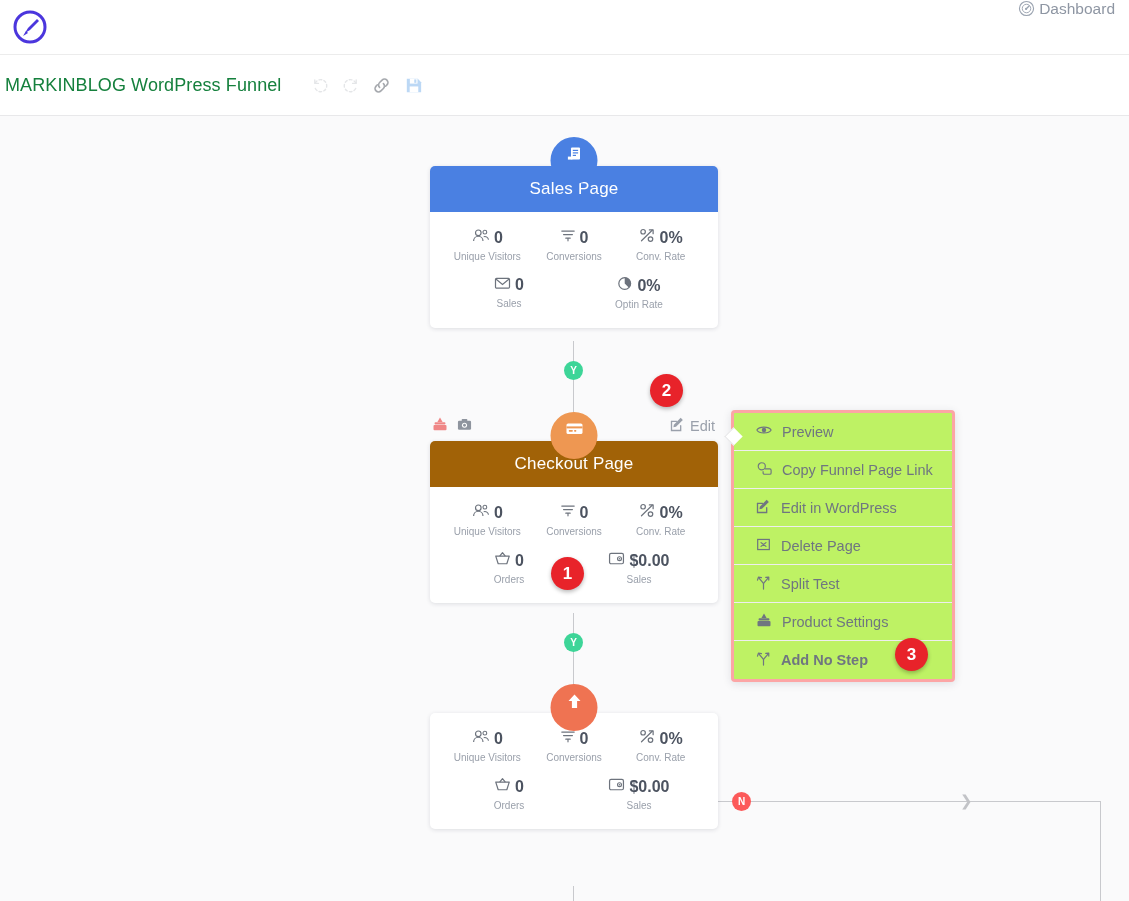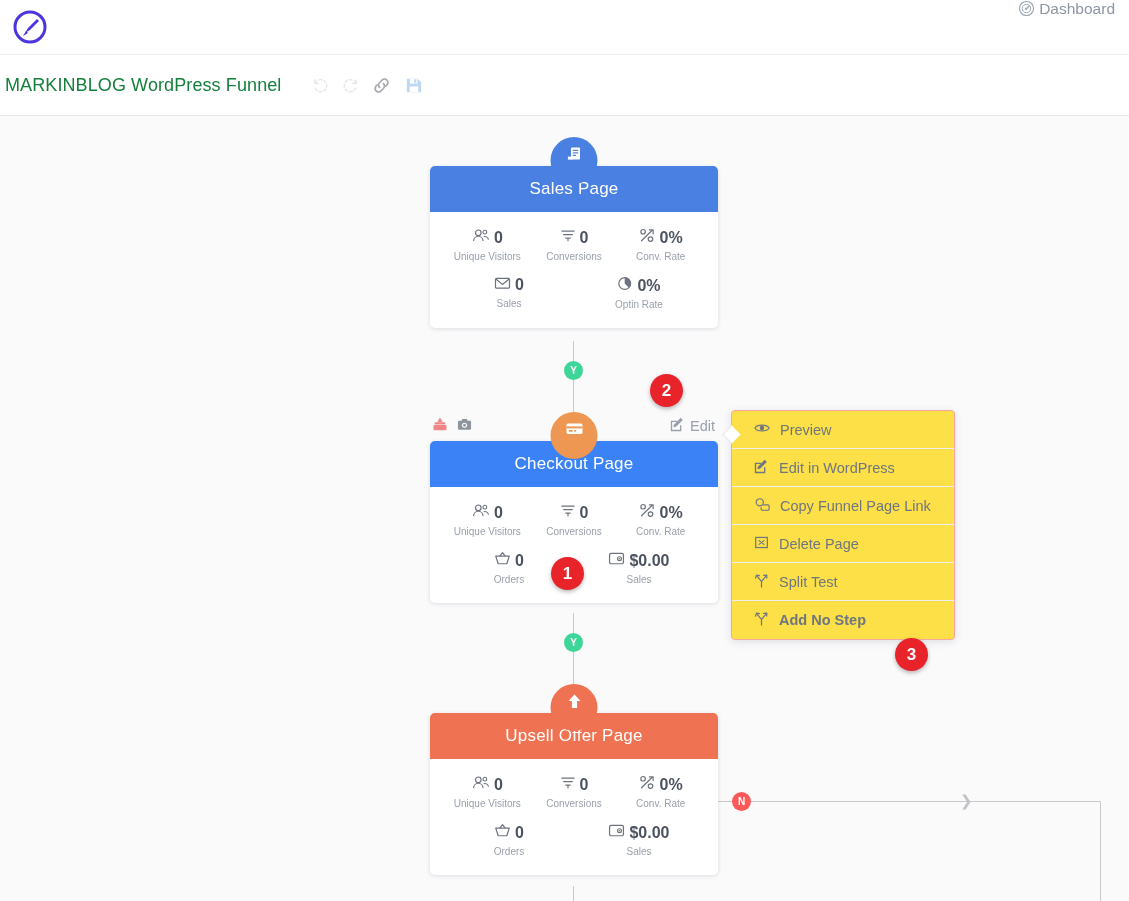--- a/index.html
+++ b/index.html
@@ -89,22 +89,22 @@
   .mini-icons { position: absolute; display: flex; gap: 9px; align-items: center; }
 
   
   .edit-btn {
     position: absolute; display: flex; align-items: center; gap: 5px;
     color: #9aa0ab; font-size: 14.5px; cursor: pointer;
   }
 
   
   .menu {
-    position: absolute; width: 224px; background: #fde047;
-    border: 1px solid #fca5a5; border-radius: 4px;
+    position: absolute; width: 224px; background: #bef264;
+    border: 3px solid #fca5a5; border-radius: 4px;
     box-shadow: 0 2px 9px rgba(40,50,70,.13);
   }
   .menu:before {
     content: ""; position: absolute; left: -7px; top: 17px;
     width: 12px; height: 12px; background: #fff;
     border-left: 1px solid #e6e6e8; border-bottom: 1px solid #e6e6e8;
     transform: rotate(45deg);
   }
   .menu-item {
     height: 38px; display: flex; align-items: center; gap: 10px;
@@ -310,21 +310,21 @@
 
     <div class="node" style="left:430px; top:325px;">
       <div class="node-badge" style="background:#ee9752;">
         <svg width="20" height="16" viewBox="0 0 20 16">
           <rect x="2" y="2.5" width="16" height="10.5" rx="1.6" fill="#ffffff"></rect>
           <rect x="2" y="5.4" width="16" height="2" fill="#ee9752"></rect>
           <rect x="4.3" y="9" width="4" height="1.7" rx=".6" fill="#ee9752"></rect>
           <rect x="9.6" y="9" width="2.2" height="1.7" rx=".6" fill="#ee9752"></rect>
         </svg>
       </div>
-      <div class="node-head" style="background:#3b82f6;">Checkout Page</div>
+      <div class="node-head" style="background:#a16207;">Checkout Page</div>
       <div class="node-body">
         <div class="srow r1">
           <div class="stat">
             <div class="stat-top">
               <span>
                 <svg width="18" height="15" viewBox="0 0 20 16">
                   <circle cx="7" cy="5" r="3.1" fill="none" stroke="#6d737d" stroke-width="1.3"></circle>
                   <path d="M1.8 14 a5.2 5.2 0 0 1 10.4 0" fill="none" stroke="#6d737d" stroke-width="1.3"></path>
                   <circle cx="14.3" cy="4.3" r="2.1" fill="none" stroke="#6d737d" stroke-width="1.2"></circle>
                   <path d="M13 9.4 a4 4 0 0 1 5.3 3.4" fill="none" stroke="#6d737d" stroke-width="1.2"></path>
@@ -389,21 +389,20 @@
         </div>
       </div>
     </div>
 
     <div class="node" style="left:430px; top:597px;">
       <div class="node-badge" style="background:#ef7352;">
         <svg width="16" height="17" viewBox="0 0 16 17">
           <path d="M8 1.5 L14 8 H10.6 V15 H5.4 V8 H2 Z" fill="#ffffff"></path>
         </svg>
       </div>
-      <div class="node-head" style="background:#ef7352;">Upsell Offer Page</div>
       <div class="node-body">
         <div class="srow r1">
           <div class="stat">
             <div class="stat-top">
               <span>
                 <svg width="18" height="15" viewBox="0 0 20 16">
                   <circle cx="7" cy="5" r="3.1" fill="none" stroke="#6d737d" stroke-width="1.3"></circle>
                   <path d="M1.8 14 a5.2 5.2 0 0 1 10.4 0" fill="none" stroke="#6d737d" stroke-width="1.3"></path>
                   <circle cx="14.3" cy="4.3" r="2.1" fill="none" stroke="#6d737d" stroke-width="1.2"></circle>
                   <path d="M13 9.4 a4 4 0 0 1 5.3 3.4" fill="none" stroke="#6d737d" stroke-width="1.2"></path>
@@ -474,36 +473,36 @@
         <span>
           <svg width="16" height="14" viewBox="0 0 18 14">
             <path d="M1 7 C3.5 2.6 14.5 2.6 17 7 C14.5 11.4 3.5 11.4 1 7 Z" fill="none" stroke="#6f7680" stroke-width="1.3"></path>
             <circle cx="9" cy="7" r="2.5" fill="#6f7680"></circle>
           </svg>
         </span>
         <span>Preview</span>
       </div>
       <div class="menu-item">
         <span>
+          <svg width="16" height="15" viewBox="0 0 18 16">
+            <circle cx="6.5" cy="5.5" r="4" fill="none" stroke="#6f7680" stroke-width="1.3"></circle>
+            <path d="M10 8.5 h5.5 a1.5 1.5 0 0 1 1.5 1.5 v3 a1.5 1.5 0 0 1 -1.5 1.5 h-6 a1.5 1.5 0 0 1 -1.5 -1.5 v-2" fill="none" stroke="#6f7680" stroke-width="1.3"></path>
+          </svg>
+        </span>
+        <span>Copy Funnel Page Link</span>
+      </div>
+      <div class="menu-item">
+        <span>
           <svg width="15" height="15" viewBox="0 0 16 16">
             <path d="M1.6 4.6 V14.4 H11.4 V9.2" fill="none" stroke="#6f7680" stroke-width="1.4" stroke-linecap="round"></path>
             <path d="M1.6 4.6 H7" fill="none" stroke="#6f7680" stroke-width="1.4" stroke-linecap="round"></path>
             <path d="M6.4 10.4 L13.7 3.1 L11.4 0.9 L4.1 8.2 L3.6 11 Z" fill="#6f7680"></path>
           </svg>
         </span>
         <span>Edit in WordPress</span>
-      </div>
-      <div class="menu-item">
-        <span>
-          <svg width="16" height="15" viewBox="0 0 18 16">
-            <circle cx="6.5" cy="5.5" r="4" fill="none" stroke="#6f7680" stroke-width="1.3"></circle>
-            <path d="M10 8.5 h5.5 a1.5 1.5 0 0 1 1.5 1.5 v3 a1.5 1.5 0 0 1 -1.5 1.5 h-6 a1.5 1.5 0 0 1 -1.5 -1.5 v-2" fill="none" stroke="#6f7680" stroke-width="1.3"></path>
-          </svg>
-        </span>
-        <span>Copy Funnel Page Link</span>
       </div>
       <div class="menu-item">
         <span>
           <svg width="15" height="15" viewBox="0 0 16 16">
             <rect x="1.8" y="2.6" width="12.4" height="10.8" fill="none" stroke="#6f7680" stroke-width="1.3"></rect>
             <path d="M5.4 6 L10.6 10 M10.6 6 L5.4 10" stroke="#6f7680" stroke-width="1.3" stroke-linecap="round"></path>
           </svg>
         </span>
         <span>Delete Page</span>
       </div>
@@ -513,20 +512,30 @@
             <path d="M8 15 V9 L3 3" fill="none" stroke="#6f7680" stroke-width="1.3" stroke-linecap="round"></path>
             <path d="M8 9 L13 3" fill="none" stroke="#6f7680" stroke-width="1.3" stroke-linecap="round"></path>
             <path d="M1.6 5.4 L2.6 2.2 L5.8 2.8" fill="none" stroke="#6f7680" stroke-width="1.3" stroke-linecap="round" stroke-linejoin="round"></path>
             <path d="M10.4 2.6 L13.6 2.2 L13.6 5.4" fill="none" stroke="#6f7680" stroke-width="1.3" stroke-linecap="round" stroke-linejoin="round"></path>
           </svg>
         </span>
         <span>Split Test</span>
       </div>
       <div class="menu-item">
         <span>
+          <svg width="16" height="16" viewBox="0 0 16 16">
+            <rect x="1.5" y="9" width="13" height="5.2" rx="1" fill="#6f7680"></rect>
+            <rect x="2.6" y="6.3" width="10.8" height="2.3" rx=".8" fill="#6f7680"></rect>
+            <path d="M8 1.4 L10.6 6 H5.4 Z" fill="#6f7680"></path>
+          </svg>
+        </span>
+        <span>Product Settings</span>
+      </div>
+      <div class="menu-item">
+        <span>
           <svg width="15" height="15" viewBox="0 0 16 16">
             <path d="M8 15 V9 L3 3" fill="none" stroke="#6f7680" stroke-width="1.3" stroke-linecap="round"></path>
             <path d="M8 9 L13 3" fill="none" stroke="#6f7680" stroke-width="1.3" stroke-linecap="round"></path>
             <path d="M1.6 5.4 L2.6 2.2 L5.8 2.8" fill="none" stroke="#6f7680" stroke-width="1.3" stroke-linecap="round" stroke-linejoin="round"></path>
             <path d="M10.4 2.6 L13.6 2.2 L13.6 5.4" fill="none" stroke="#6f7680" stroke-width="1.3" stroke-linecap="round" stroke-linejoin="round"></path>
           </svg>
         </span>
         <span>Add No Step</span>
       </div>
     </div>

